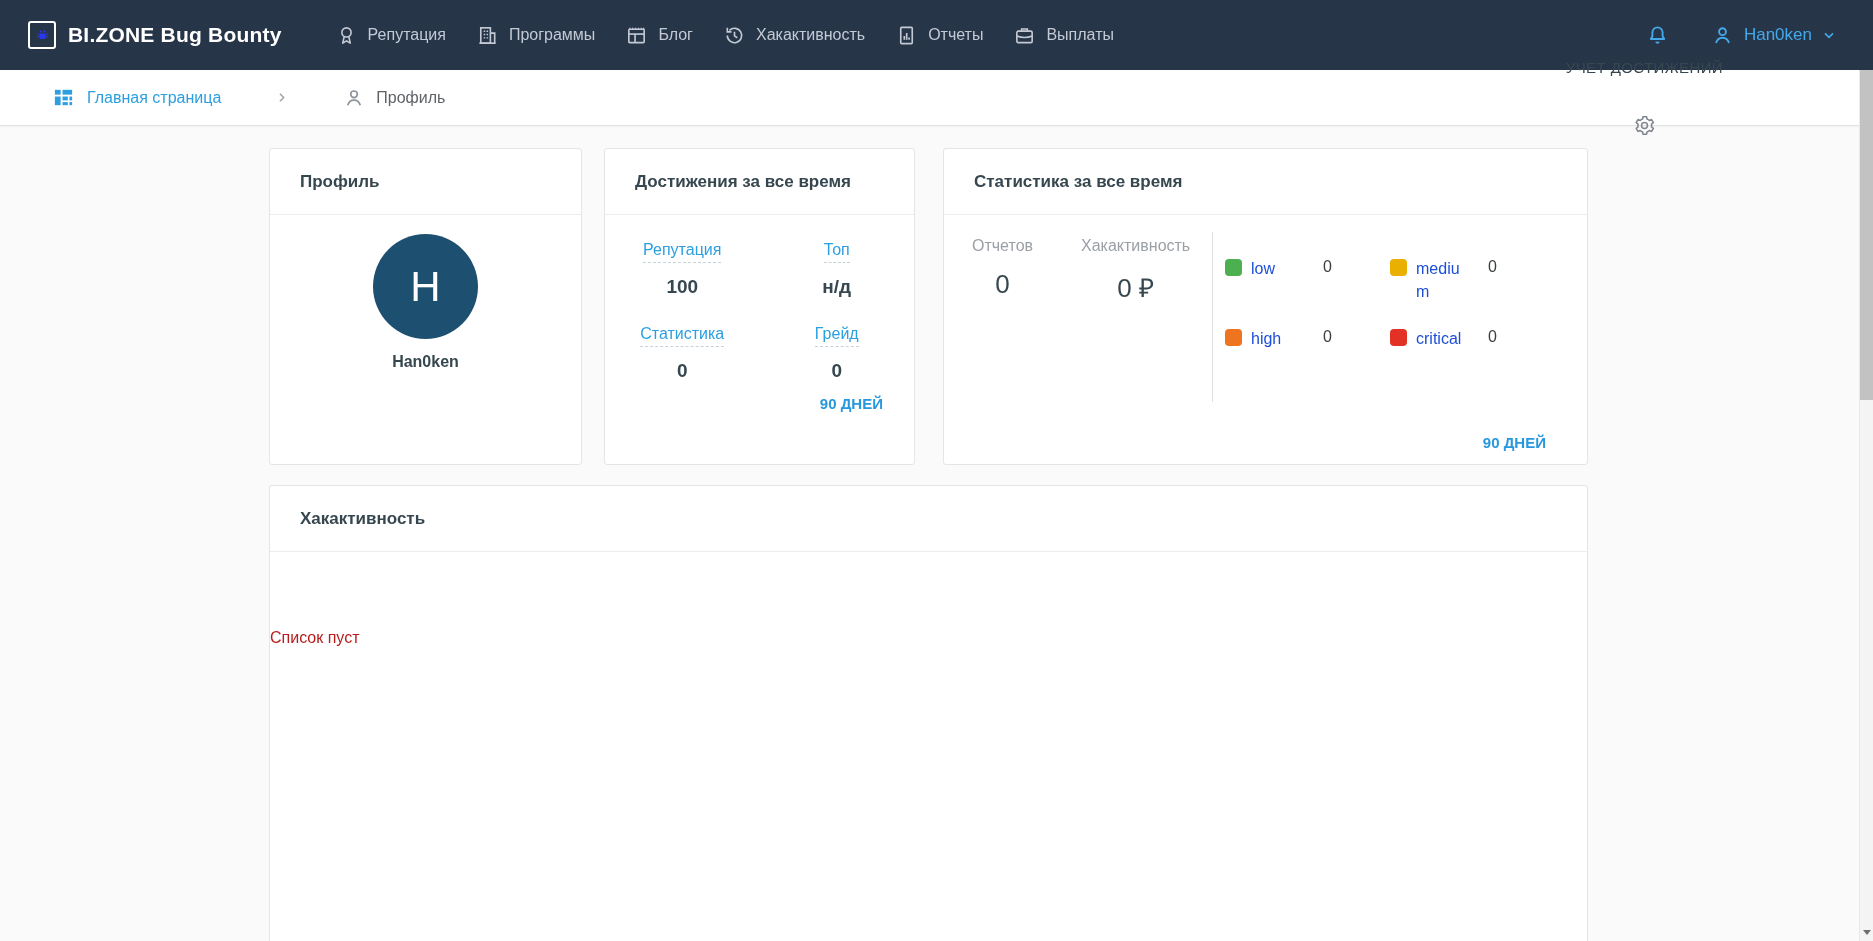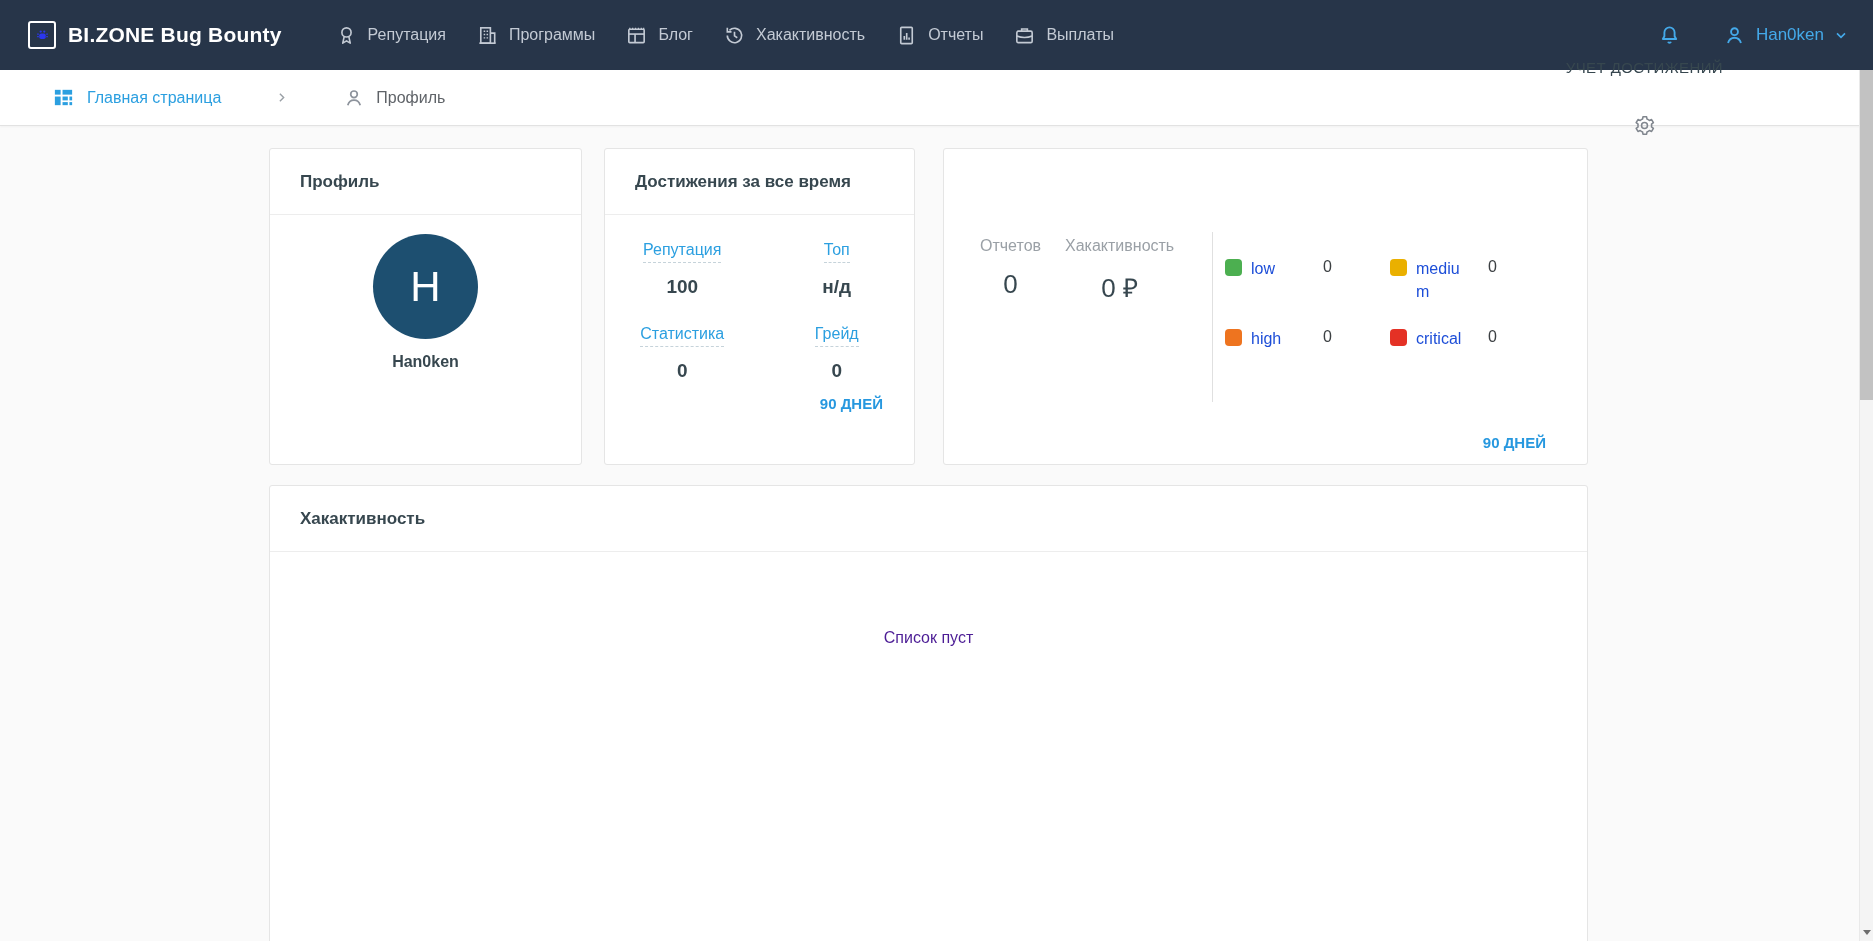--- a/index.html
+++ b/index.html
@@ -1,21 +1,21 @@
 <!DOCTYPE html>
 <html><head>
 <meta charset="utf-8">
 <style>
   * { margin:0; padding:0; box-sizing:border-box; }
   html,body { width:1873px; height:941px; overflow:hidden; background:#fff;
               font-family:"Liberation Sans", sans-serif; }
 
   
   .navbar { height:70px; background:#273549; display:flex; align-items:center;
-            padding:0 24px 0 28px;justify-content:center; }
+            padding:0 36px 0 28px;justify-content:center; }
   .brand { display:flex; align-items:center; gap:12px; cursor:pointer; }
   .logo-box { width:28px; height:28px; border:2px solid #fff; border-radius:3px;
               display:flex; align-items:center; justify-content:center; }
   .brand-text { color:#fff; font-size:21px; font-weight:700; letter-spacing:.2px; white-space:nowrap; }
   .nav-menu { display:flex; margin-left:38px; }
   .nav-item { display:flex; align-items:center; gap:10px; padding:10px 15px;
               color:#c3cad4; font-size:16px; cursor:pointer; white-space:nowrap; }
   .nav-item svg { width:23px; height:23px; }
   .nav-right { margin-left:auto; display:flex; align-items:center; gap:40px; }
   .bell-btn { color:#44a9e9; cursor:pointer; display:flex; }
@@ -59,35 +59,35 @@
   .stat-cell { display:flex; flex-direction:column; align-items:center; }
   .stat-label { font-size:16px; color:#2b9fe0; padding-bottom:3px;
                 border-bottom:1px dashed #c6d3da; cursor:pointer; }
   .stat-value { margin-top:13px; font-size:19px; font-weight:700; color:#37474f; }
   .period-link { position:absolute; font-size:15px; font-weight:700;
                  color:#2798df; cursor:pointer; white-space:nowrap; }
   .ach-period { right:31px; bottom:52px; }
   .stats-period { right:41px; bottom:13px; }
 
   .stats-card { width:645px; height:317px; margin-left:28px; position:relative; }
-  .reports-stats { position:absolute; left:28px; top:88px; display:flex; gap:24px;margin-left:8px; }
+  .reports-stats { position:absolute; left:28px; top:88px; display:flex; gap:48px; }
   .big-stat { display:flex; flex-direction:column; align-items:center; }
   .big-stat-label { font-size:16px; color:#9aa0a6; }
   .big-stat-value { margin-top:14px; font-size:26px; font-weight:500; color:#37474f; }
   .v-divider { position:absolute; left:268px; top:83px; width:1px; height:170px; background:#e0e0e0; }
   .severity-block { position:absolute; left:281px; top:86px; width:335px; }
   .severity-title { font-size:15px; font-weight:700; color:#303338; }
   .severity-legend { margin-top:22px; display:grid; grid-template-columns:165px 165px; row-gap:24px; }
   .legend-item { display:flex; align-items:flex-start; }
   .swatch { width:17px; height:17px; border-radius:4px; margin-right:9px; margin-top:2px; flex:none; }
   .legend-label { width:50px; font-size:16px; color:#1d4ed8; line-height:1.45; word-break:break-all; }
   .legend-value { margin-left:22px; font-size:16px; color:#3c4043; margin-top:1px; }
 
   .hack-card { margin-top:20px; width:1319px; height:470px; }
-  .empty-text { margin-top:77px; text-align:center; font-size:16px; color:#4c1d95; }
+  .empty-text { margin-top:77px; text-align:left; font-size:16px; color:#b91c1c; }
 
   
   .scrollbar { position:absolute; right:0; top:70px; width:14px; height:871px;
                background:#f4f4f4; border-left:1px solid #e9e9e9; z-index:5; }
   .scroll-thumb { position:absolute; top:0; right:0; width:13px; height:330px; background:#c2c2c2; }
   .scroll-down { position:absolute; bottom:2px; left:0; width:14px; height:14px;
                  display:flex; align-items:center; justify-content:center; }
   .scroll-down::after { content:""; border-left:4px solid transparent;
                  border-right:4px solid transparent; border-top:5px solid #6e6e6e; }
 </style>
@@ -252,20 +252,23 @@
           </div>
           <div class="stat-cell">
             <span class="stat-label">Грейд</span>
             <span class="stat-value">0</span>
           </div>
         </div>
         <span class="period-link ach-period">90 ДНЕЙ</span>
       </div>
 
       <div class="card stats-card">
+        <div class="card-header">
+          <span class="card-title">Статистика за все время</span>
+        </div>
         <div class="reports-stats">
           <div class="big-stat">
             <span class="big-stat-label">Отчетов</span>
             <span class="big-stat-value">0</span>
           </div>
           <div class="big-stat">
             <span class="big-stat-label">Хакактивность</span>
             <span class="big-stat-value">0 ₽</span>
           </div>
         </div>

